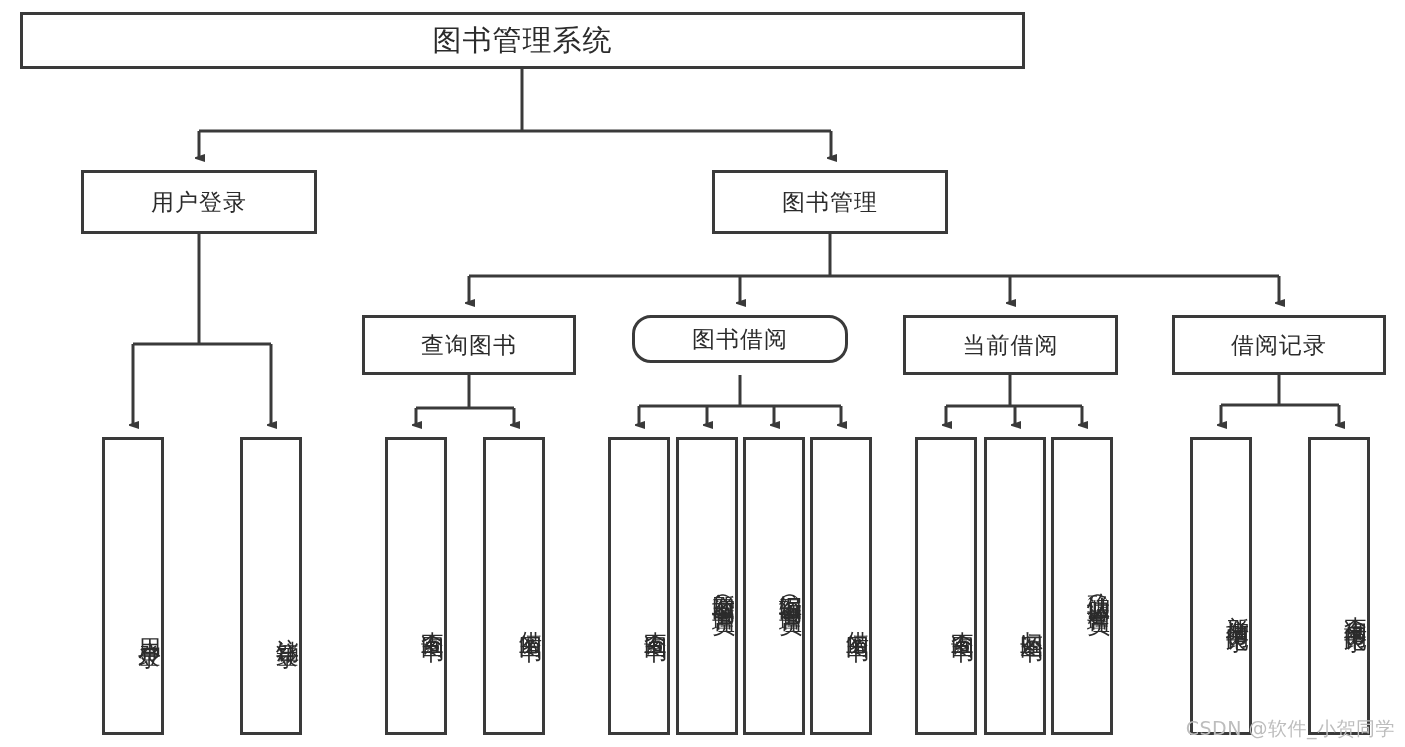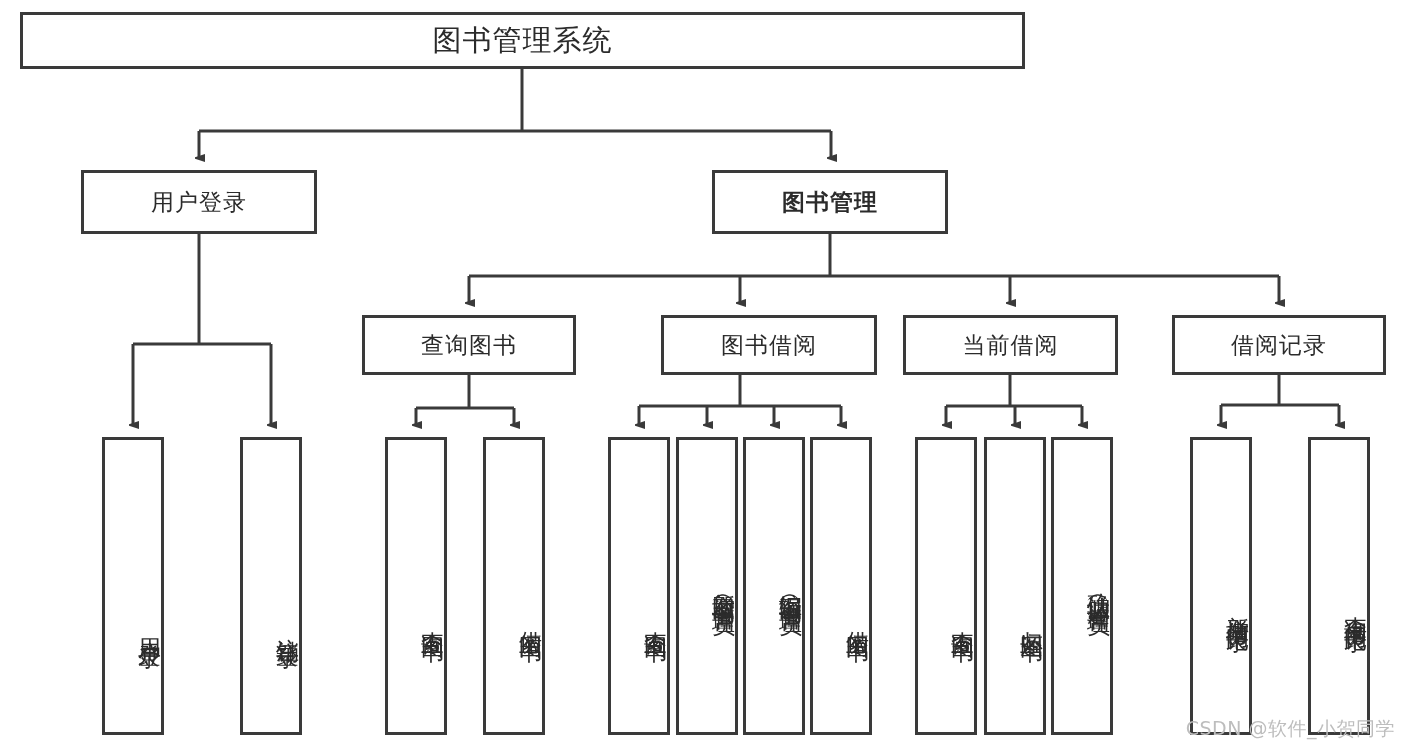--- a/index.html
+++ b/index.html
@@ -103,24 +103,24 @@
       <path d="M1279,375 L1279,405"></path>
       <path d="M1221,405 L1339,405"></path>
       <path d="M1221,405 L1221,425" marker-end="url(#arrow)"></path>
       <path d="M1339,405 L1339,425" marker-end="url(#arrow)"></path>
     </g>
   </svg>
 
   <div class="node node-h title-node" style="left:20px;top:12px;width:1005px;height:57px;">图书管理系统</div>
 
   <div class="node node-h" style="left:81px;top:170px;width:236px;height:64px;">用户登录</div>
-  <div class="node node-h" style="left:712px;top:170px;width:236px;height:64px;font-weight:bold;">图书管理</div>
+  <div class="node node-h" style="left:712px;top:170px;width:236px;height:64px;">图书管理</div>
 
   <div class="node node-h" style="left:362px;top:315px;width:214px;height:60px;">查询图书</div>
-  <div class="node node-h" style="left:661px;top:315px;width:216px;height:60px;">图书借阅</div>
+  <div class="node node-h" style="left:632px;top:315px;width:216px;height:48px;border-radius:19px;">图书借阅</div>
   <div class="node node-h" style="left:1172px;top:315px;width:214px;height:60px;">借阅记录</div>
   <div class="node node-h" style="left:903px;top:315px;width:215px;height:60px;">当前借阅</div>
 
   <div class="node node-v" style="left:102px;top:437px;width:62px;height:298px;padding-top:80px;">用户登录</div>
   <div class="node node-v" style="left:240px;top:437px;width:62px;height:298px;padding-top:80px;">注销登录</div>
 
   <div class="node node-v" style="left:385px;top:437px;width:62px;height:298px;padding-top:65px;">查询图书</div>
   <div class="node node-v" style="left:483px;top:437px;width:62px;height:298px;padding-top:65px;">借阅图书</div>
 
   <div class="node node-v" style="left:608px;top:437px;width:62px;height:298px;padding-top:65px;">查询图书</div>

